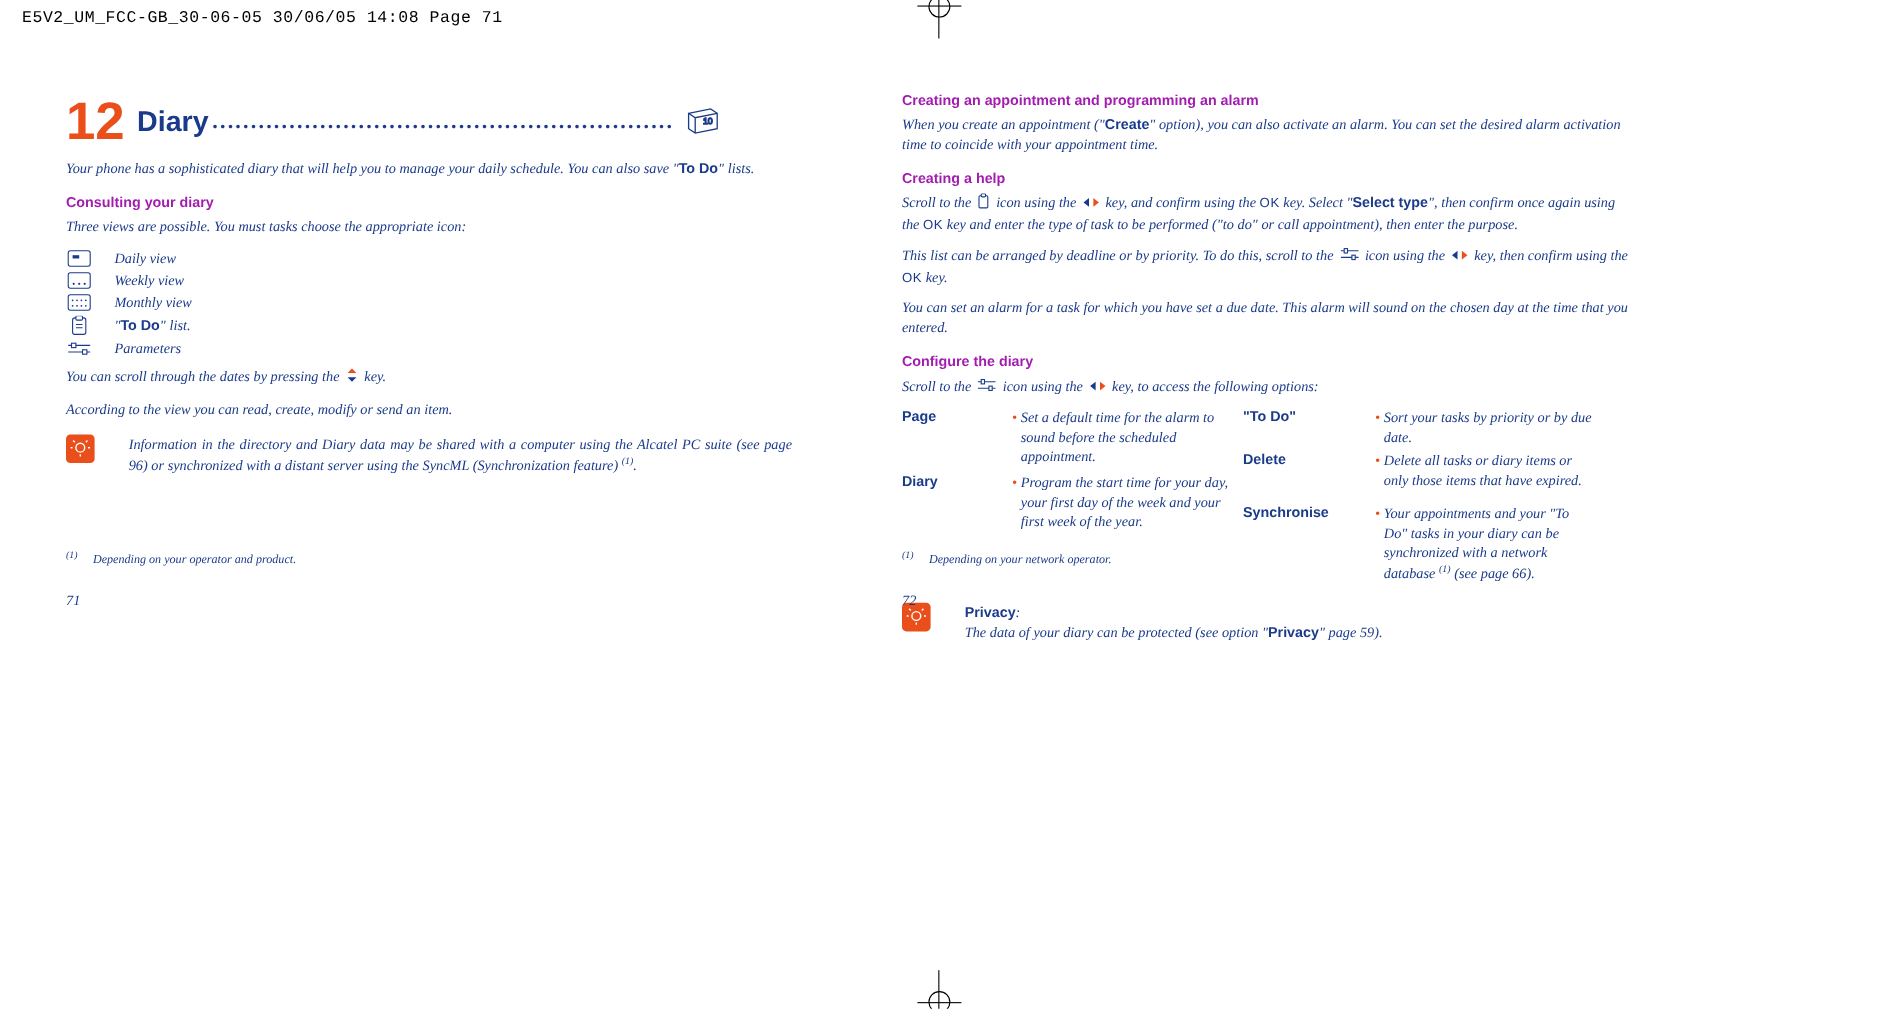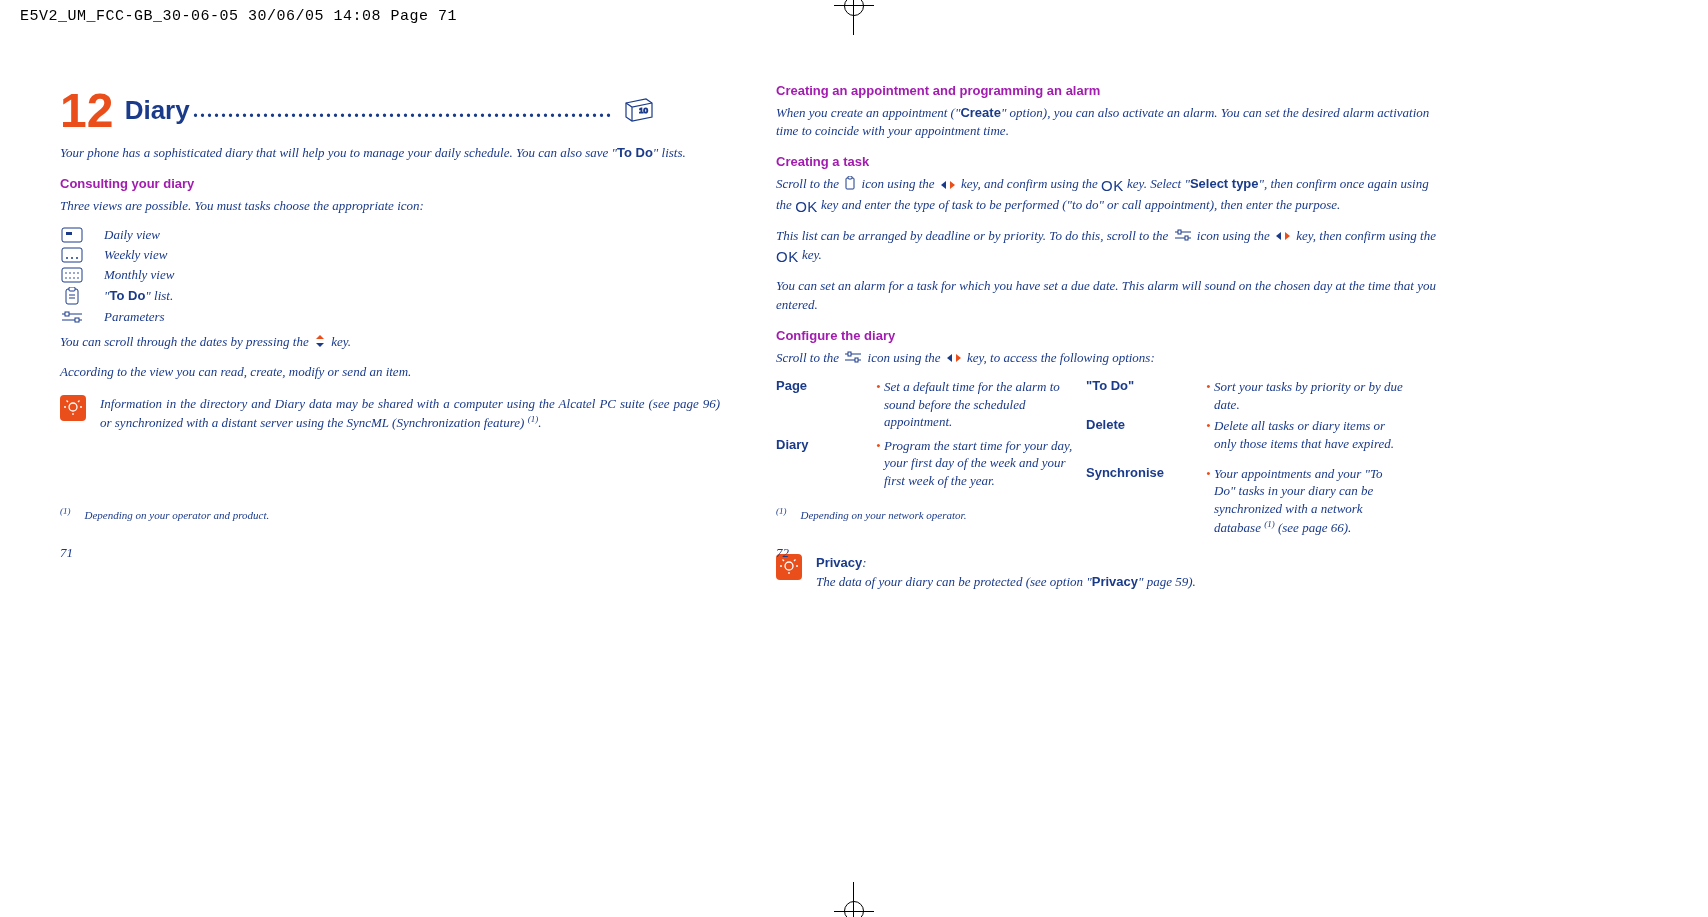--- a/index.html
+++ b/index.html
@@ -59,21 +59,21 @@
     height: 18px;
     border: 1px solid #000;
     border-radius: 50%;
     left: 10px;
   }
   .crop-top .crop-circ { top: 1px; }
   .crop-bottom .crop-circ { bottom: 1px; }
   .pages {
     display: flex;
     padding: 50px 60px 0 60px;
-    gap: 56px;
+    gap: 100px;
   }
   .page {
     width: 660px;
     position: relative;
   }
   .chapter-num {
     color: #e94e1b;
     font-size: 48px;
     font-weight: bold;
     font-family: Arial, sans-serif;
@@ -147,20 +147,21 @@
     align-items: center;
     justify-content: center;
     flex-shrink: 0;
     color: #fff;
     font-size: 16px;
   }
   .info-text {
     font-style: italic;
     line-height: 1.4;
     text-align: justify;
+    margin-left: 17px;
   }
   .footnote {
     position: absolute;
     bottom: 70px;
     font-size: 11px;
     font-style: italic;
     font-family: Liberation Serif, serif;
   }
   .footnote sup {
     font-size: 9px;
@@ -197,21 +198,21 @@
     left: 0;
     top: 0;
   }
   .inline-icon {
     display: inline-block;
     vertical-align: middle;
     margin: 0 2px;
   }
   .ok-key {
     font-family: Arial, sans-serif;
-    font-size: 15px;
+    font-size: 12px;
     font-style: normal;
     letter-spacing: 0.5px;
     vertical-align: middle;
   }
   b { font-style: normal; font-family: Arial, sans-serif;}
   sup {font-size: 9px;}
 </style>
 </head>
 <body>
 
@@ -346,21 +347,21 @@
     </div>
     <div class="pagenum">71</div>
   </div>
 
   <div class="page">
     <div class="subhead" style="margin-top:0">Creating an appointment and programming an alarm</div>
     <p>
       <span>When you create an appointment ("</span><b>Create</b><span>" option), you can also activate an alarm. You can set the desired alarm activation time to coincide with your appointment time.</span>
     </p>
 
-    <div class="subhead">Creating a task</div>
+    <div class="subhead">Creating a help</div>
     <p>
       <span>Scroll to the </span><span class="inline-icon"><svg width="12" height="14">
             <rect x="2" y="2" width="8" height="11" rx="1" fill="none" stroke="#1a3a8a"></rect>
             <rect x="4" y="0" width="4" height="3" rx="1" fill="#fff" stroke="#1a3a8a"></rect>
           </svg></span><span> icon using the </span><span class="inline-icon"><svg width="16" height="10">
             <polygon points="1,5 6,1 6,9" fill="#1a3a8a"></polygon>
             <polygon points="15,5 10,1 10,9" fill="#e94e1b"></polygon>
           </svg></span><span> key, and confirm using the </span><span class="ok-key">OK</span><span> key. Select "</span><b>Select type</b><span>", then confirm once again using the </span><span class="ok-key">OK</span><span> key and enter the type of task to be performed ("to do" or call appointment), then enter the purpose.</span>
     </p>
     <p>

